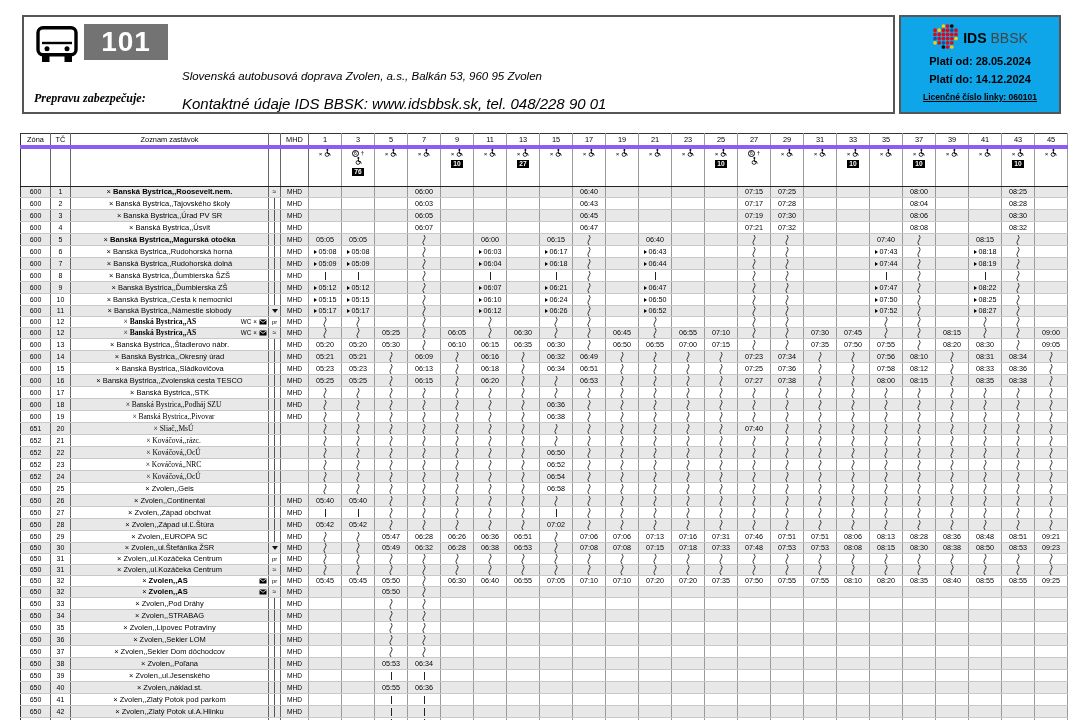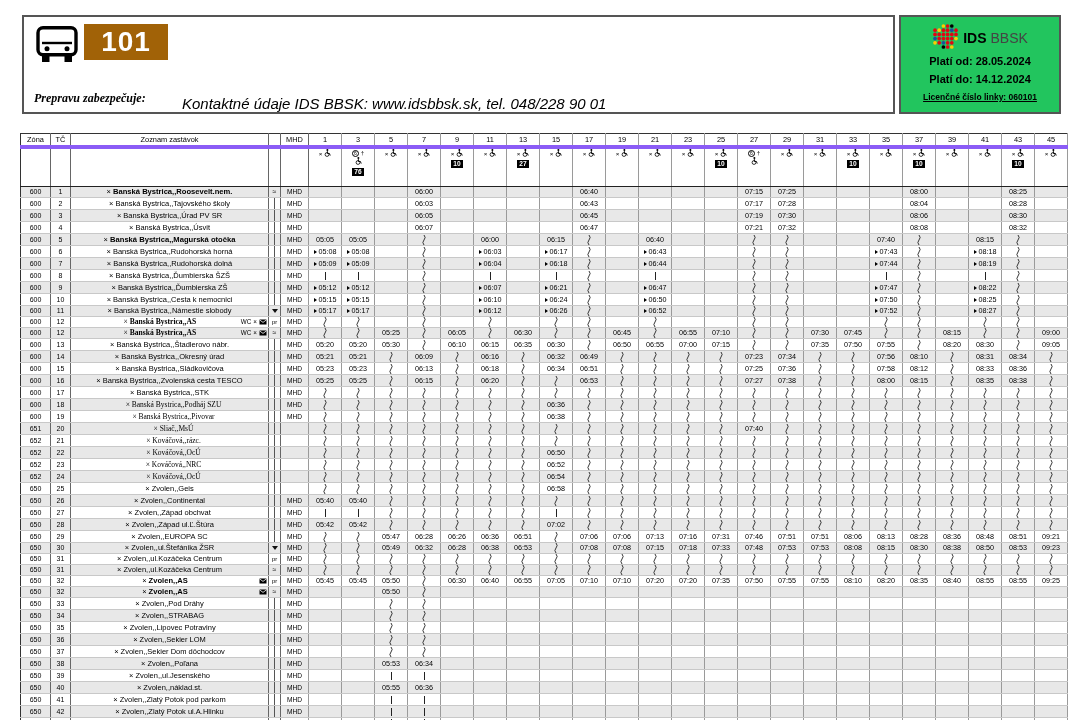--- a/index.html
+++ b/index.html
@@ -4,24 +4,24 @@
 <style>
   * { box-sizing: border-box; }
   html,body { margin:0; padding:0; }
   body { width:1080px; height:720px; position:relative; background:#fff;
          font-family:"Liberation Sans", sans-serif; color:#000; }
 
   
   .hdr-left { position:absolute; left:22px; top:15px; width:873px; height:99px;
               border:2px solid #555; background:#fff; }
   .hdr-right{ position:absolute; left:899px; top:15px; width:162px; height:99px;
-              border:2px solid #555; background:#22c55e; text-align:center; }
+              border:2px solid #555; background:#0ea5e9; text-align:center; }
   .bus-wrap { position:absolute; left:10px; top:9px; }
   .badge { position:absolute; left:60px; top:7px; width:84px; height:36px;
-           background:#a16207; color:#fff; font-size:28px; font-weight:bold;
+           background:#737373; color:#fff; font-size:28px; font-weight:bold;
            text-align:center; line-height:36px; letter-spacing:1px; }
   .title { position:absolute; left:158px; top:16px; font-size:17px; font-weight:bold; }
   .op-label { position:absolute; left:10px; top:74px; font-size:12px;
               font-weight:bold; font-style:italic;font-family:Liberation Serif, serif; }
   .op1 { position:absolute; left:158px; top:53px; font-size:11.5px; font-style:italic; }
   .op2 { position:absolute; left:158px; top:78px; font-size:15px; font-style:italic; }
   .brand { margin-top:7px; height:28px; display:flex; align-items:center; justify-content:center; gap:4px; }
   .brand-ids { font-size:14px; font-weight:bold; }
   .brand-bbsk{ font-size:14px; color:#444; }
   .valid { font-size:11px; font-weight:bold; line-height:18px; }
@@ -73,20 +73,21 @@
       <rect x="4" y="1.8" width="38" height="27" rx="5" fill="none" stroke="#000" stroke-width="3.4"></rect>
       <line x1="8" y1="17" x2="38" y2="17" stroke="#000" stroke-width="2.4"></line>
       <circle cx="13" cy="22.8" r="2.5" fill="#000"></circle>
       <circle cx="33" cy="22.8" r="2.5" fill="#000"></circle>
       <rect x="8" y="29.5" width="7.5" height="6.5" fill="#000"></rect>
       <rect x="30.5" y="29.5" width="7.5" height="6.5" fill="#000"></rect>
     </svg>
   </span>
   <div class="badge">101</div>
   <div class="op-label">Prepravu zabezpečuje:</div>
+  <div class="op1">Slovenská autobusová doprava Zvolen, a.s., Balkán 53, 960 95 Zvolen</div>
   <div class="op2">Kontaktné údaje IDS BBSK: www.idsbbsk.sk, tel. 048/228 90 01</div>
 </div>
 
 <div class="hdr-right">
   <div class="brand">
     <span id="dots"><svg width="27" height="27" viewBox="0 0 27 27">
           <circle cx="11.4" cy="3" r="1.85" fill="#ffcc00"></circle>
           <circle cx="15.600000000000001" cy="3" r="1.85" fill="#e30613"></circle>
           <circle cx="19.8" cy="3" r="1.85" fill="#000"></circle>
           <circle cx="3" cy="7.2" r="1.85" fill="#e30613"></circle>

